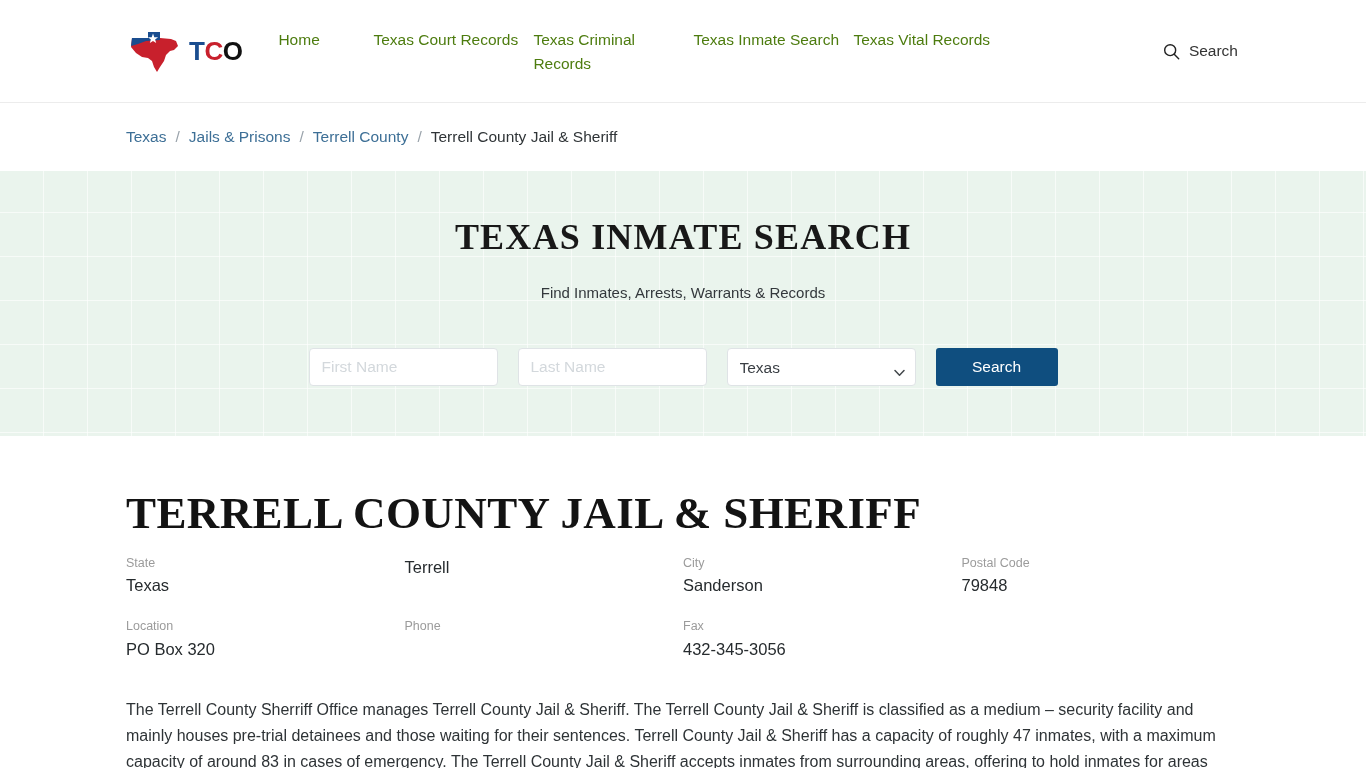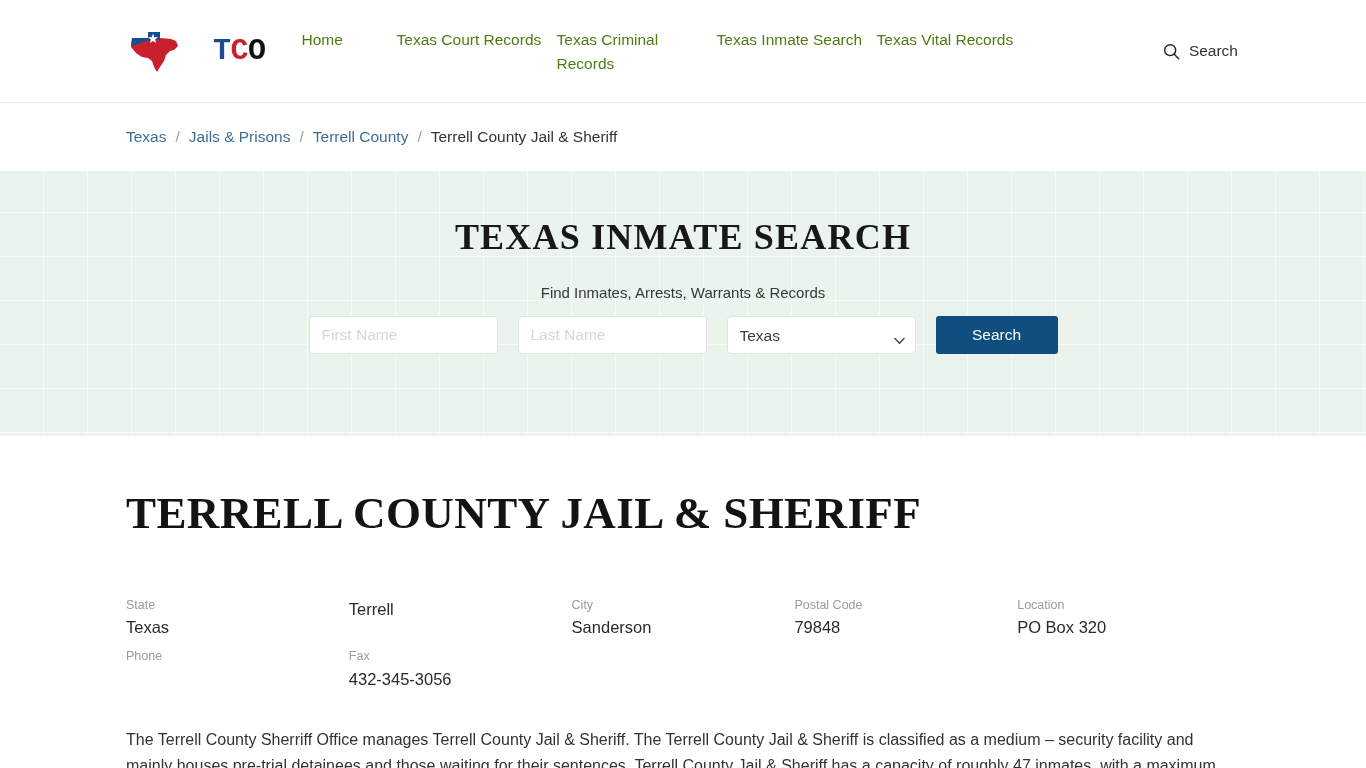--- a/index.html
+++ b/index.html
@@ -25,26 +25,25 @@
   .logo {
     display: flex;
     align-items: center;
     gap: 5px;
     margin-right: 36px;
     text-decoration: none;
     flex: 0 0 auto;
   }
   .logo-mark { width: 58px; height: 46px; display: block; }
   .logo-text {
-    font-family: Liberation Mono, monospace;
-    font-size: 30px;
+    font-family: Liberation Sans, sans-serif;
+    font-size: 26px;
     font-weight: 700;
     letter-spacing: -0.5px;
     line-height: 1;
-    margin-left: 24px;
   }
   .logo-text .l-t { color: #1a4d8f; }
   .logo-text .l-c { color: #c8202c; }
   .logo-text .l-o { color: #111111; }
 
   .main-nav {
     display: flex;
     align-items: flex-start;
     flex: 1 1 auto;
     padding-top: 2px;
@@ -123,21 +122,21 @@
     text-transform: uppercase;
     line-height: 1;
   }
   .hero-sub {
     margin: 30px 0 0 0;
     font-size: 15px;
     color: #33383c;
     line-height: 1;
   }
   .search-form {
-    margin-top: 16px;
+    margin-top: 48px;
     display: flex;
     align-items: center;
     gap: 20px;
   }
   .sf-input {
     width: 189px;
     height: 38px;
     border: 1px solid #dfe3e6;
     border-radius: 4px;
     background: #ffffff;
@@ -193,23 +192,23 @@
     font-family: "Liberation Serif", serif;
     font-size: 45px;
     font-weight: 700;
     letter-spacing: 0.4px;
     color: #131313;
     text-transform: uppercase;
     line-height: 1.08;
   }
   .facts {
     display: grid;
-    grid-template-columns: repeat(5, 1fr);
-    row-gap: 8px;
-    margin-top: 58px;
+    grid-template-columns: repeat(4, 1fr);
+    row-gap: 20px;
+    margin-top: 16px;
   }
   .fact-label {
     font-size: 12.5px;
     color: #9b9b9b;
     line-height: 1.5;
   }
   .fact-value {
     font-size: 16.5px;
     color: #262b2e;
     line-height: 1.4;

